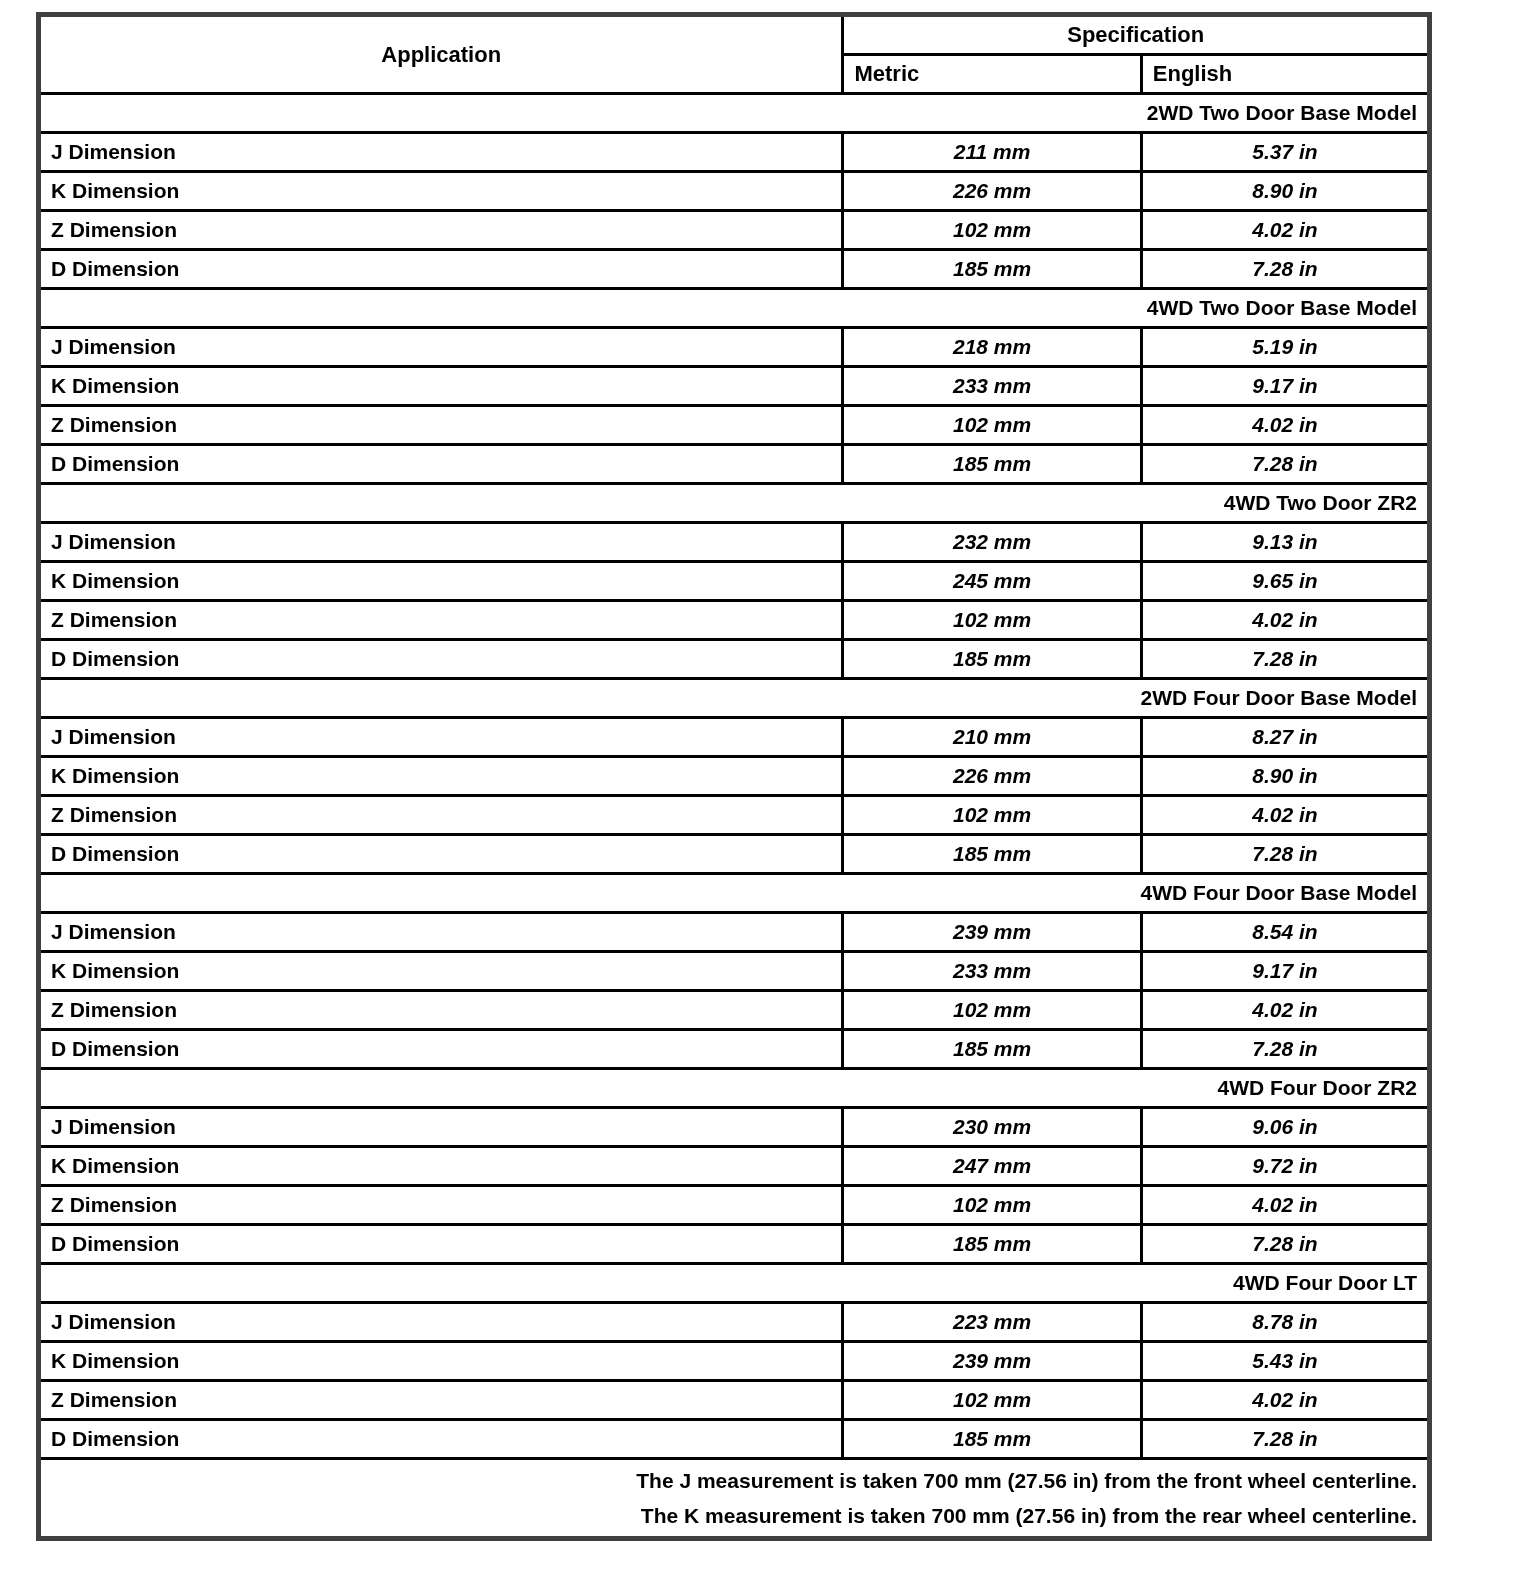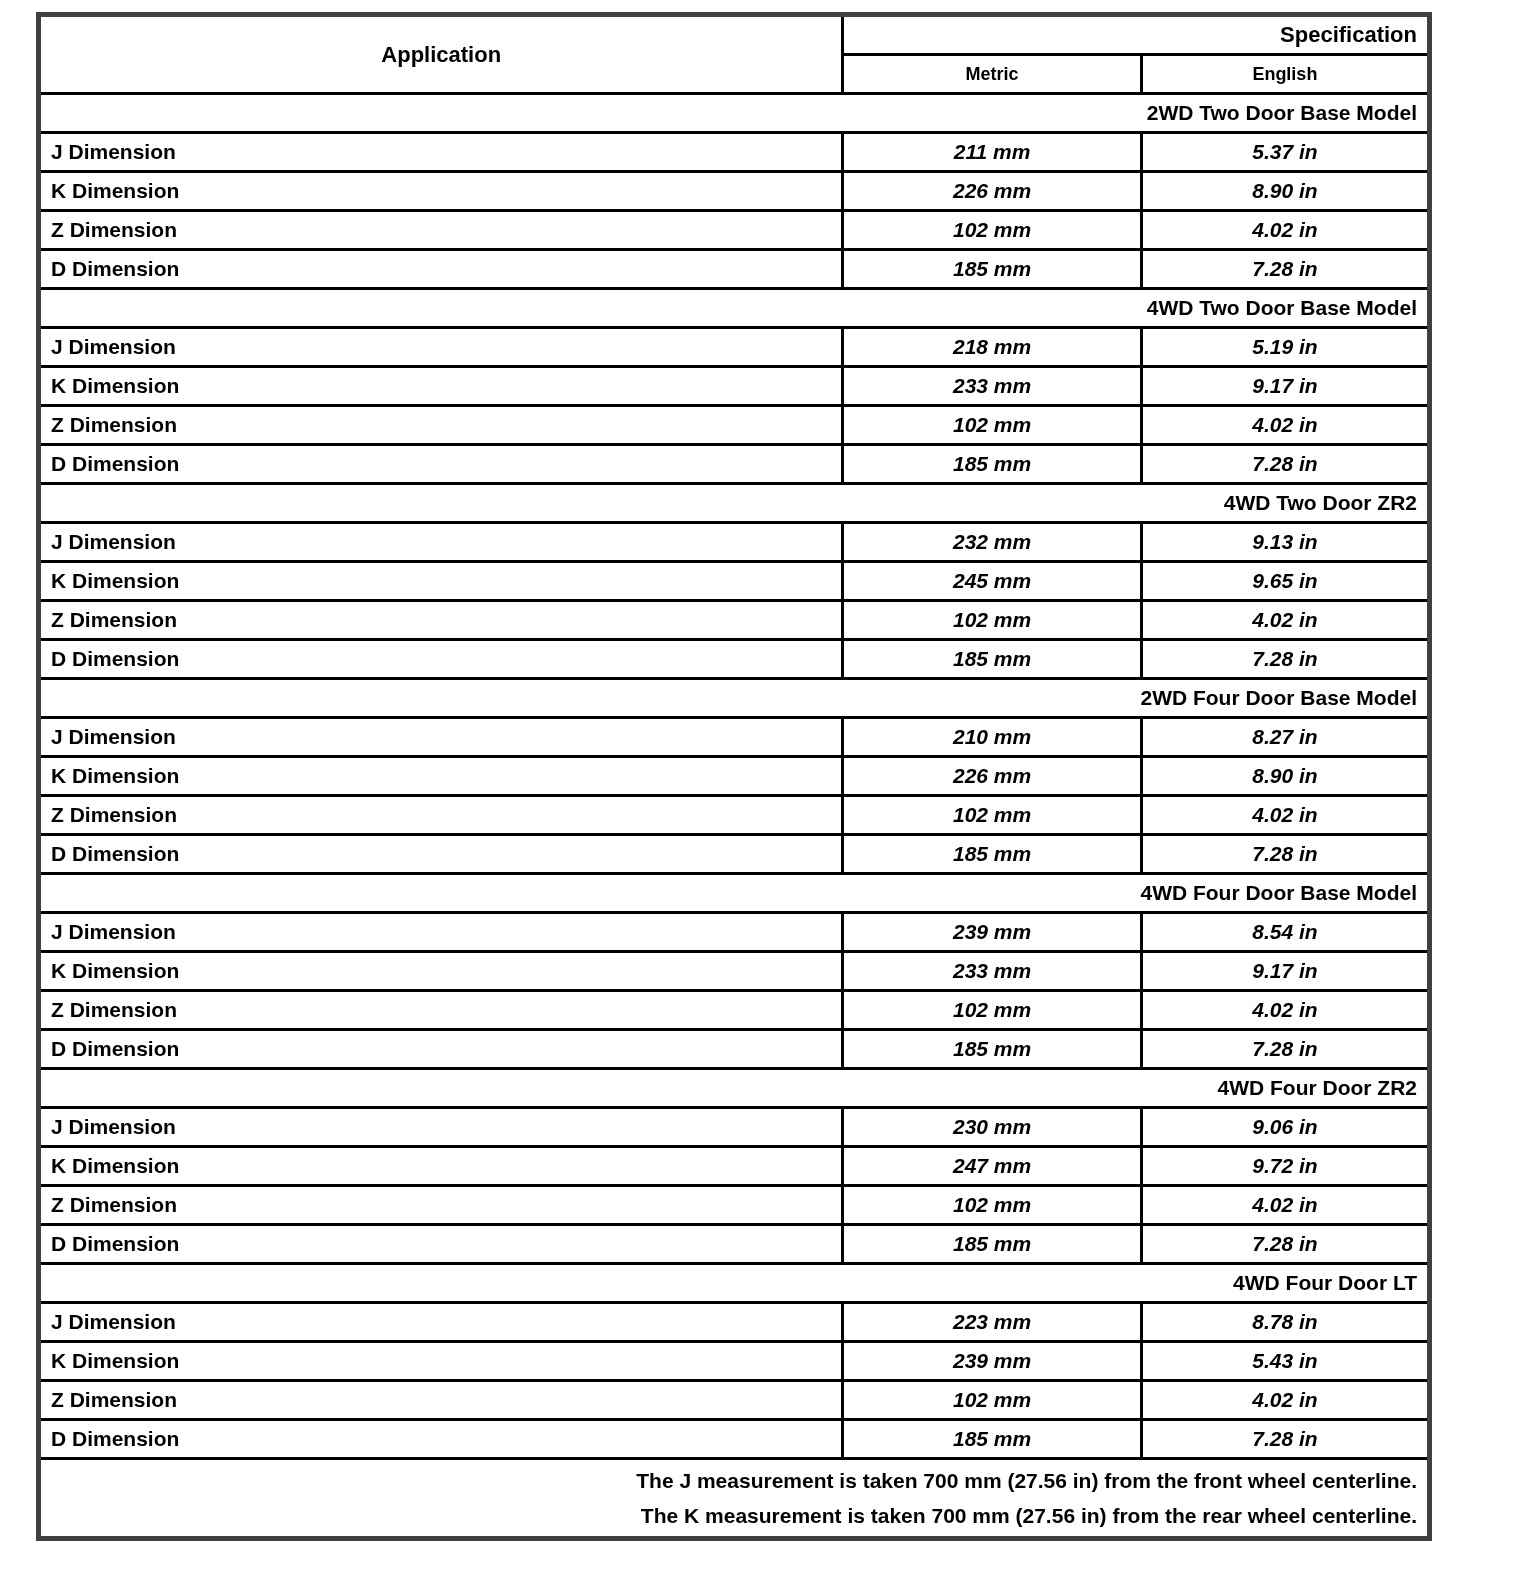--- a/index.html
+++ b/index.html
@@ -28,33 +28,33 @@
   table.spec-table th,
   table.spec-table td {
     border: 3px solid #000000;
     padding: 3px 10px;
     height: 30px;
     box-sizing: content-box;
     overflow: hidden;
     white-space: nowrap;
   }
   th.spec-span {
-    text-align: right;
+    text-align: center;
     font-size: 22px;
     height: 32px;
   }
   th.app-head {
     text-align: center;
     vertical-align: middle;
     font-size: 22px;
     padding-top: 26px;
   }
   th.sub-head {
-    text-align: center;
-    font-size: 18px;
+    text-align: left;
+    font-size: 22px;
     height: 28px;
   }
   td.section-title {
     text-align: right;
     padding-left: 14px;
   }
   td.dim-label {
     text-align: left;
     padding-left: 36px;
   }

